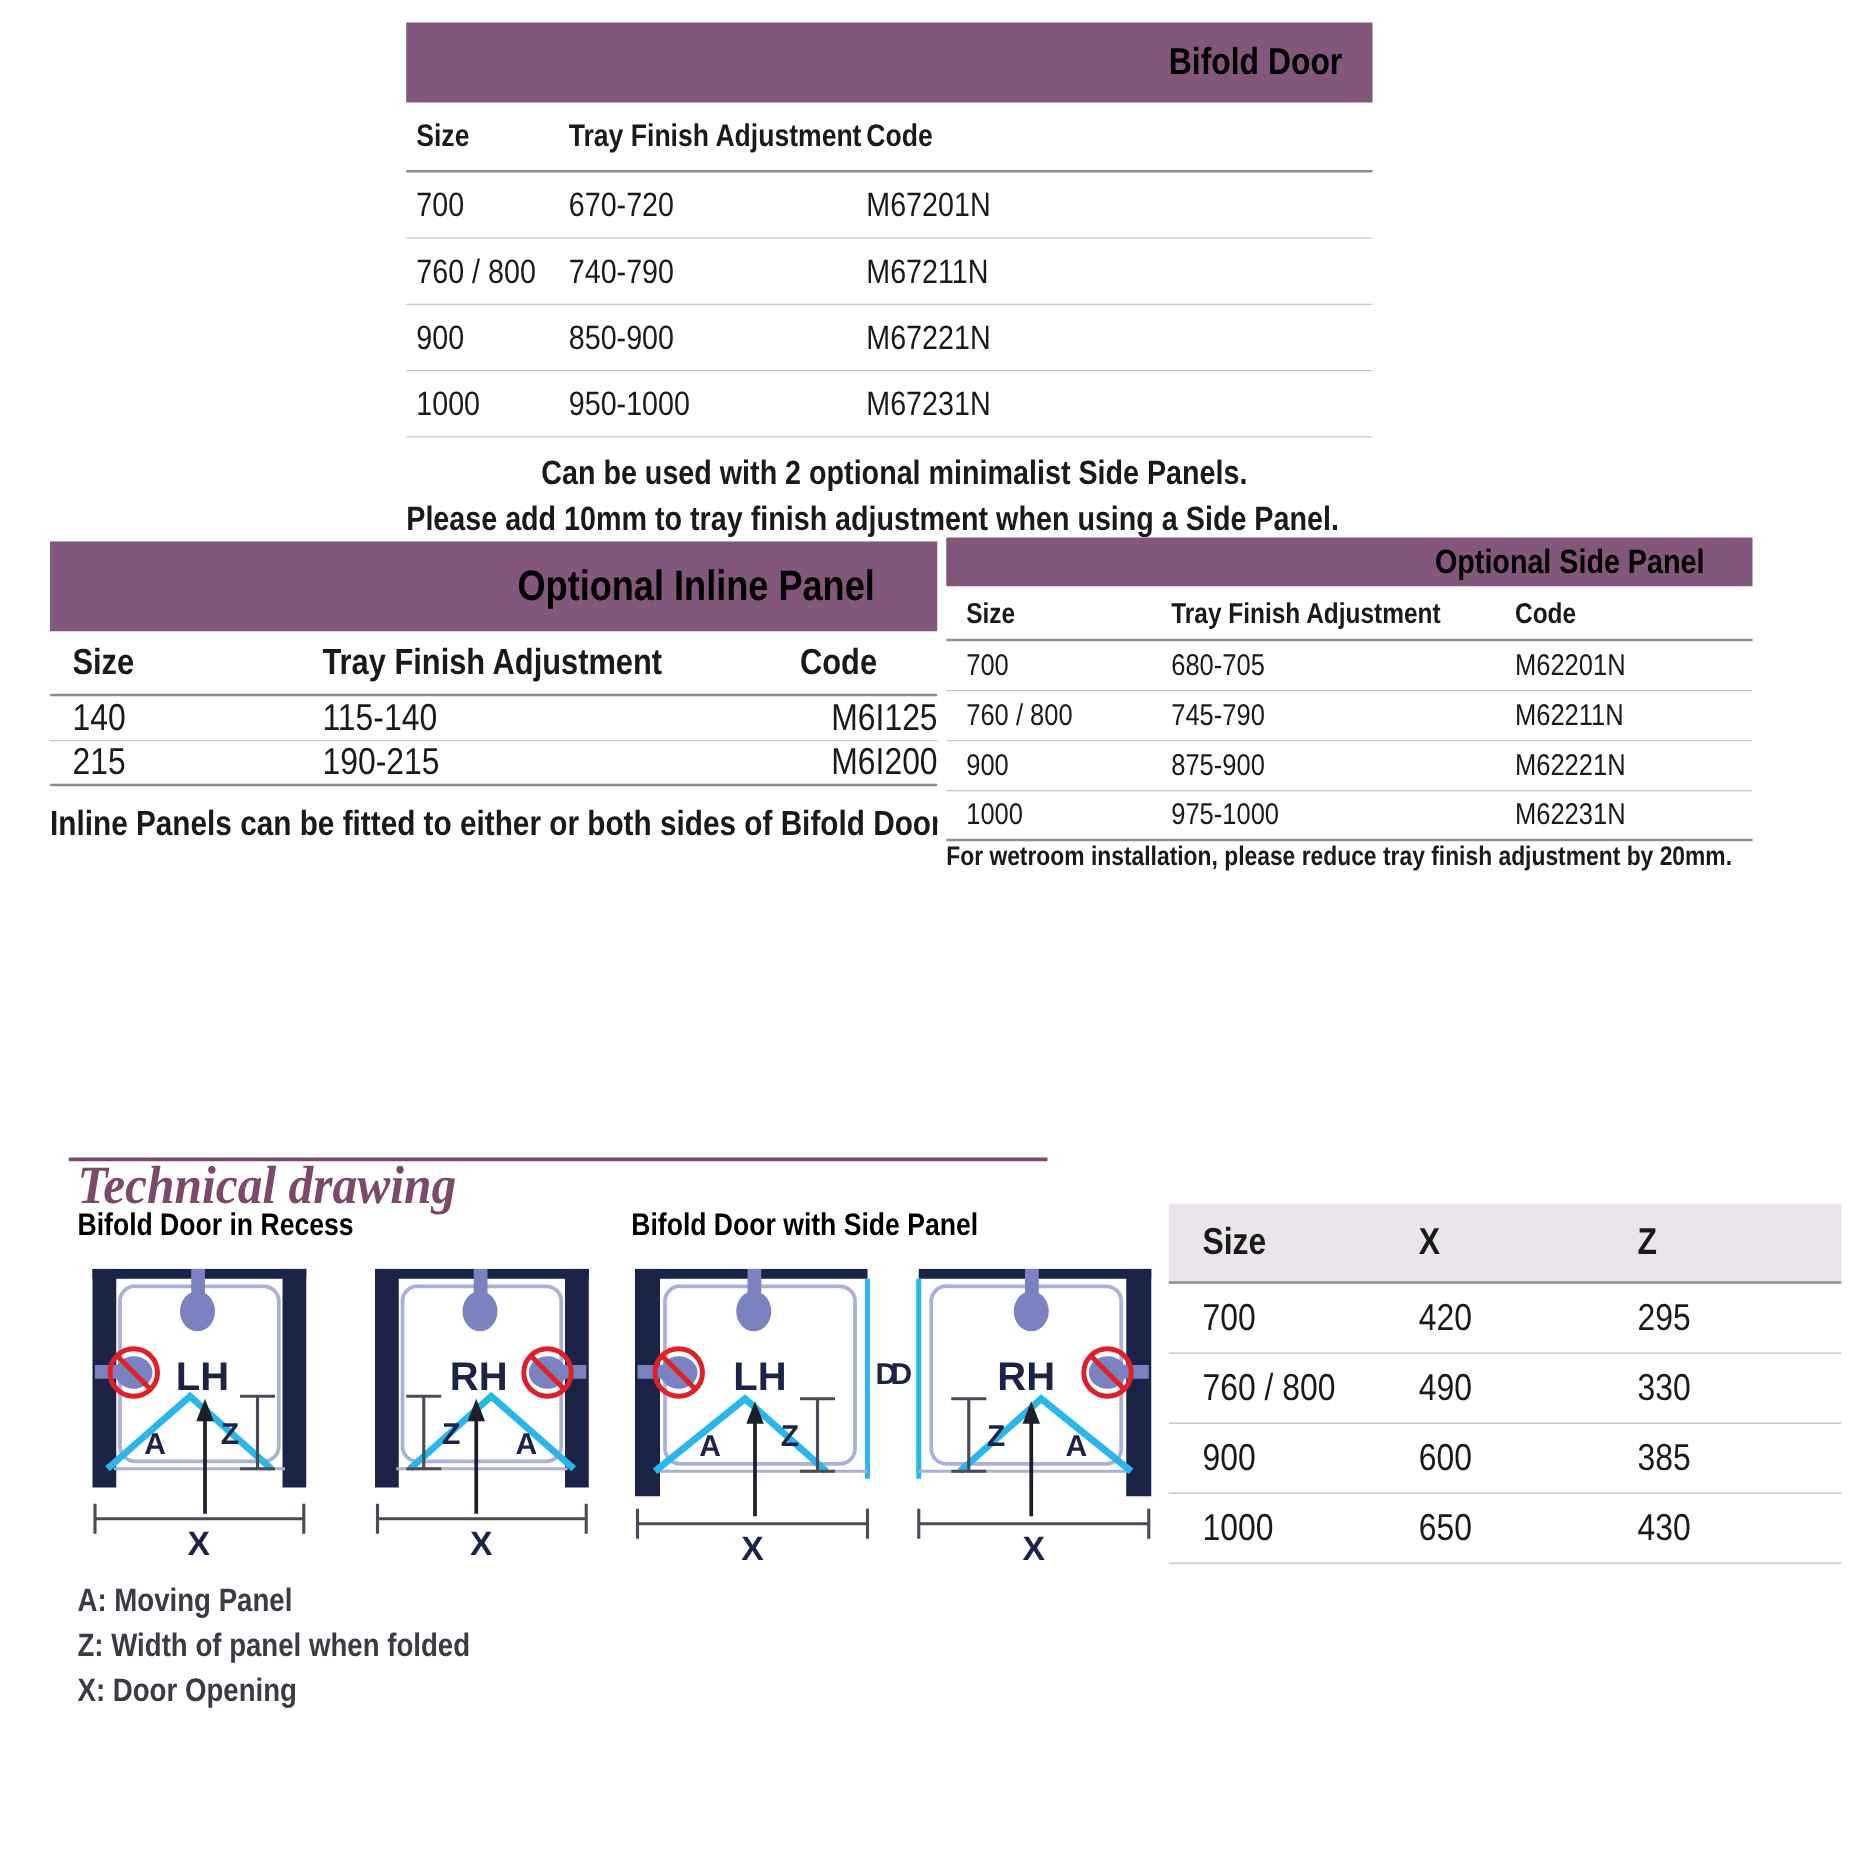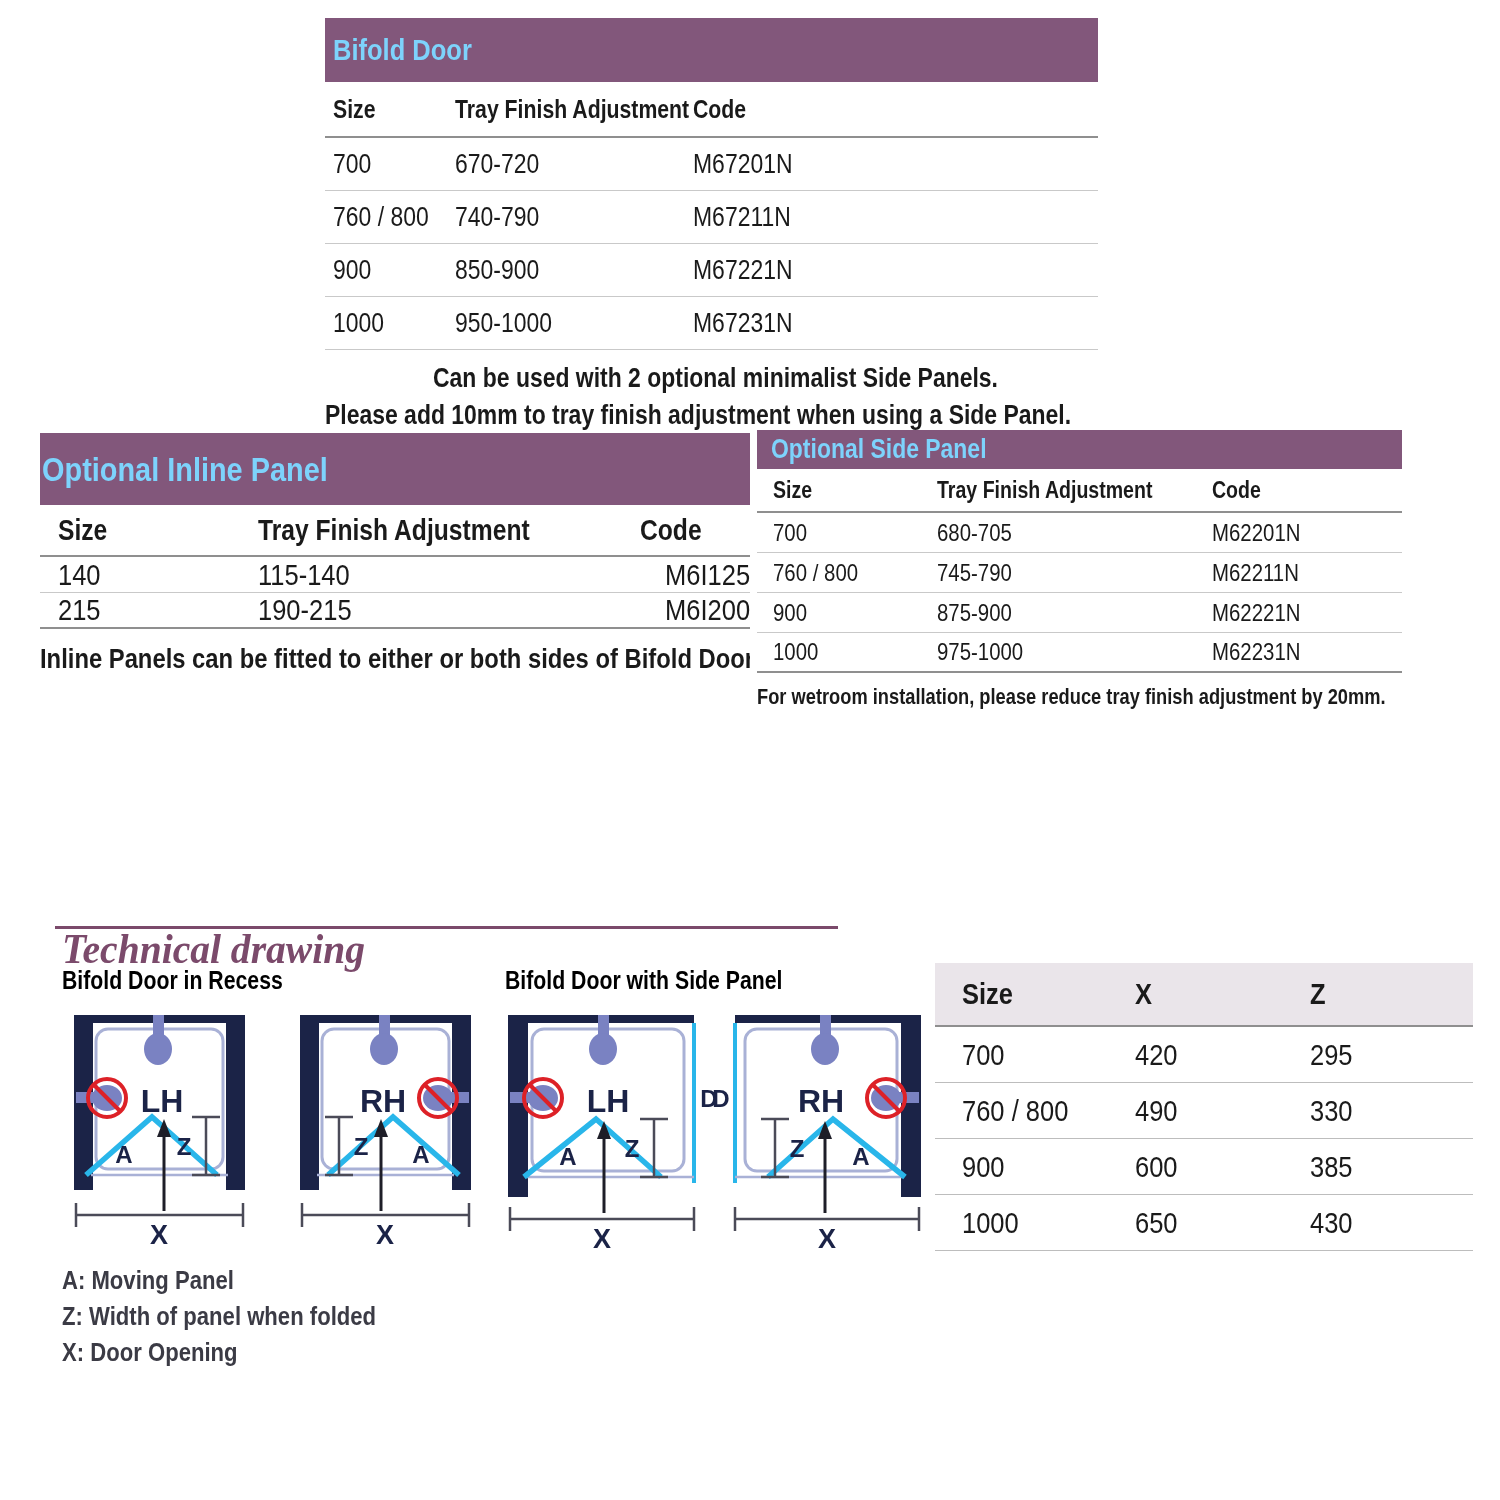--- a/index.html
+++ b/index.html
@@ -7,21 +7,21 @@
     --red:#DD2127; --slate:#7A82C2; --tray:#A9B1D6; --dimc:#4B4B58;
     --ink:#1A1A1A; --legend:#3B3B45; --line:#C9C9C9; --linedark:#8F8F8F;
     --thbg:#EAE5EA; --orange:#E07B28;
   }
   html,body{margin:0;padding:0;background:#fff;}
   body{width:1500px;height:1500px;position:relative;overflow:hidden;
        font-family:"Liberation Sans",sans-serif;color:var(--ink);}
   .abs{position:absolute;}
   .cnd{display:inline-block;transform:scaleX(.85);transform-origin:0 50%;white-space:nowrap;}
   
-  .bar{background:var(--purple);color:#7dd3fc;display:flex;align-items:center;}
+  .bar{background:var(--purple);color:#000000;display:flex;align-items:center;justify-content:flex-end;}
   .tr{position:relative;box-sizing:border-box;}
   .th,.td{position:absolute;top:0;height:100%;display:flex;align-items:center;}
   .hd{border-bottom:2px solid var(--linedark);}
   .tb .tr{border-bottom:1px solid var(--line);}
   
   .t-top{left:325px;top:18px;width:773px;}
   .t-top .bar{height:64px;font-weight:bold;font-size:30px;padding-left:8px;}
   .t-top .hd{height:56px;font-weight:bold;font-size:25px;}
   .t-top .tb .tr{height:53px;font-size:27px;}
   .t-top .c0{left:8px}.t-top .c1{left:130px}.t-top .c2{left:368px}
@@ -36,21 +36,21 @@
   .t-inl .tb .c2{left:auto;right:0;justify-content:flex-end;}
   .t-inl .tb .c2 .cnd{transform-origin:100% 50%;}
   .t-inl .note{margin-top:14px;font-weight:bold;font-size:28px;white-space:nowrap;}
   
   .t-sid{left:757px;top:430px;width:645px;background:#fff;}
   .t-sid .bar{height:39px;font-weight:bold;font-size:27px;padding-left:14px;}
   .t-sid .hd{height:44px;font-weight:bold;font-size:23px;}
   .t-sid .tb .tr{height:40px;font-size:24px;}
   .t-sid .tb .tr:last-child{border-bottom:2px solid var(--linedark);}
   .t-sid .c0{left:16px}.t-sid .c1{left:180px}.t-sid .c2{left:455px}
-  .t-sid .note{margin-top:12px;font-weight:bold;font-size:21.5px;white-space:nowrap;text-align:right;}
+  .t-sid .note{margin-top:0;font-weight:bold;font-size:21.5px;white-space:nowrap;text-align:right;}
   
   .t-dim{left:935px;top:963px;width:538px;}
   .t-dim .hd{height:64px;background:var(--thbg);font-weight:bold;font-size:30px;border-bottom:2px solid var(--linedark);}
   .t-dim .tb .tr{height:56px;font-size:30px;border-bottom:1px solid #BDBDBD;}
   .t-dim .c0{left:27px}.t-dim .c1{left:200px}.t-dim .c2{left:375px}
   
   .tech-title{left:62px;top:924px;font-family:"Liberation Serif",serif;font-style:italic;
               font-weight:600;font-size:43px;color:var(--plum);}
   .tech-rule{left:55px;top:926px;width:783px;height:3px;background:var(--plum);}
   .cap{top:966px;font-weight:bold;font-size:25px;color:#000000;}

